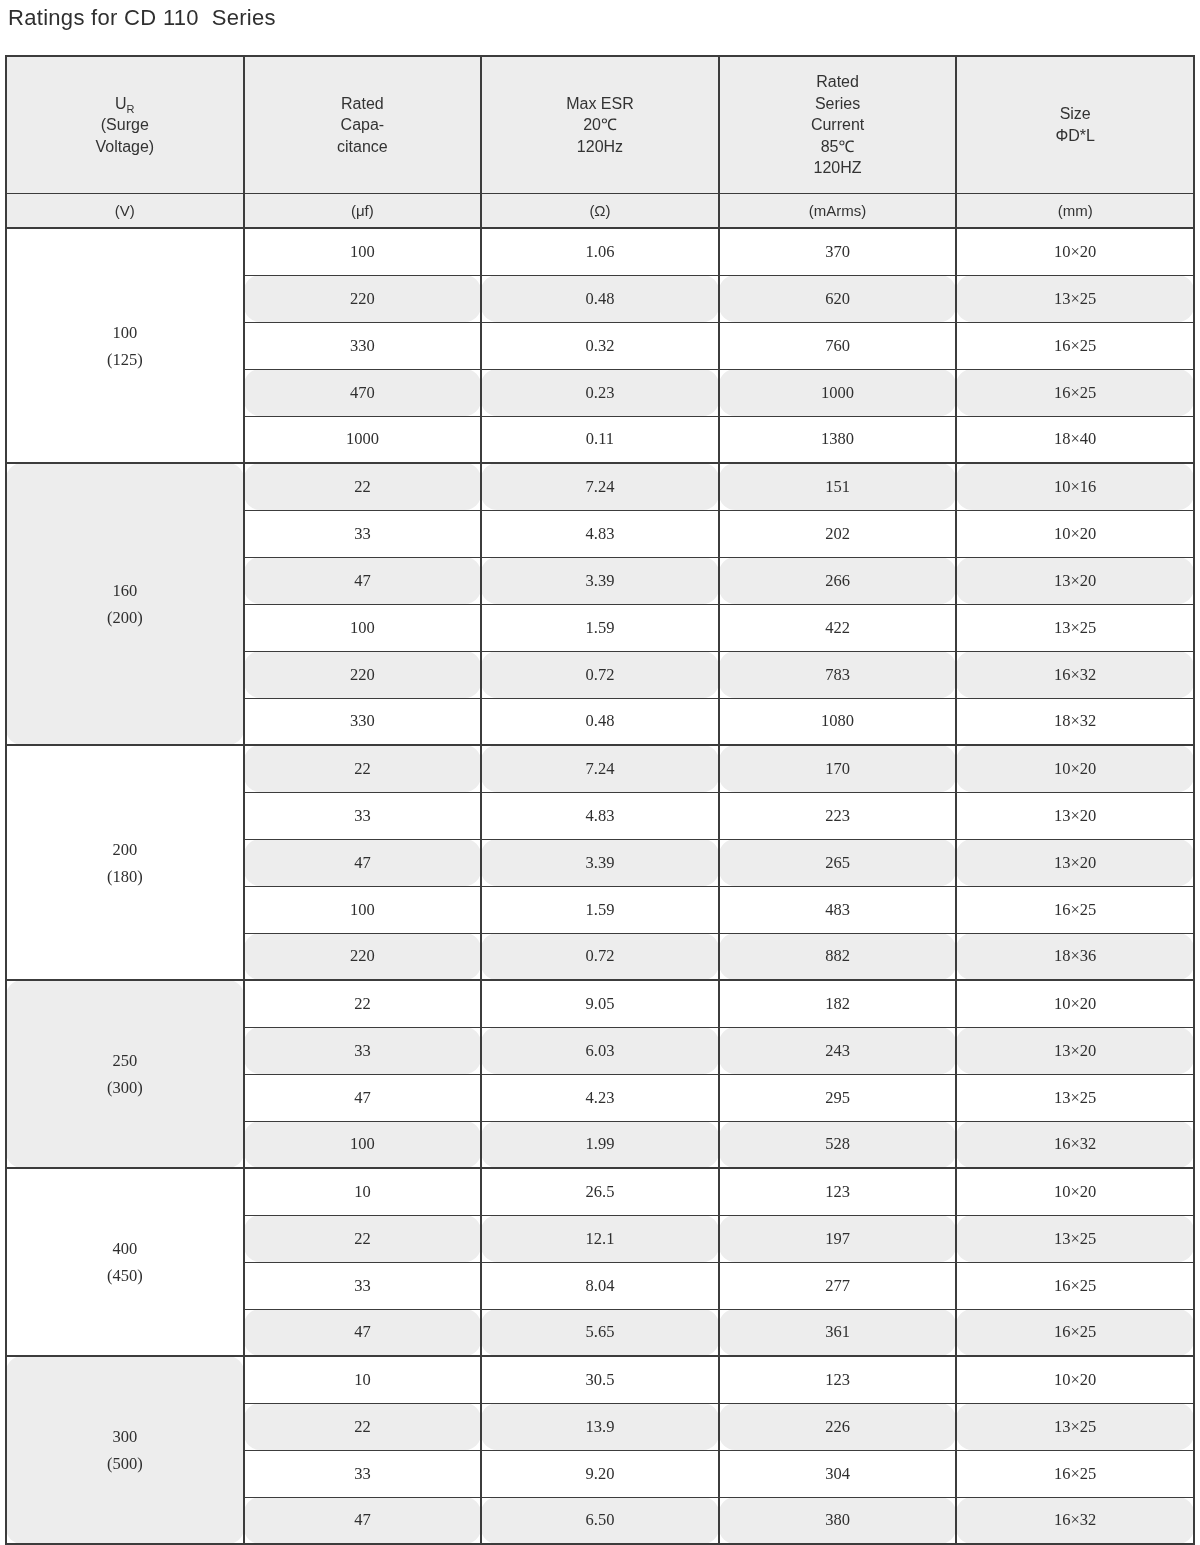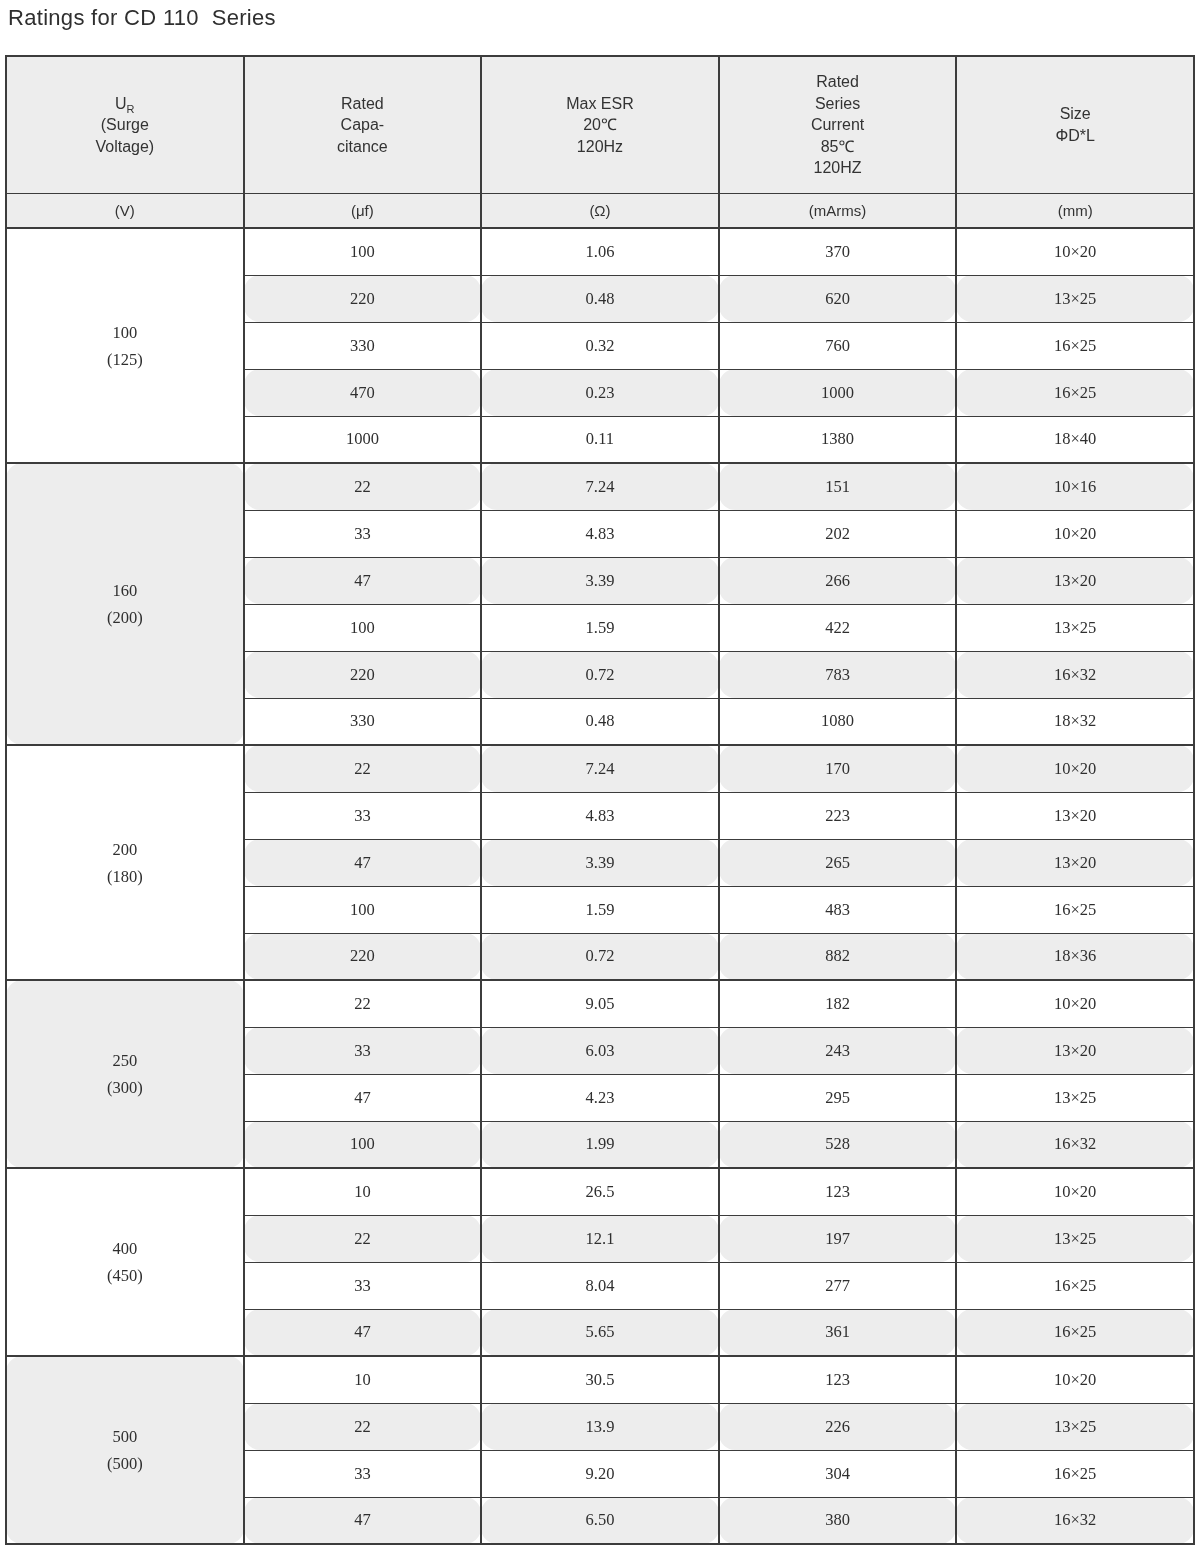--- a/index.html
+++ b/index.html
@@ -269,21 +269,21 @@
           <td>16×25</td>
         </tr>
         <tr>
           <td class="gray">47</td>
           <td class="gray">5.65</td>
           <td class="gray">361</td>
           <td class="gray">16×25</td>
         </tr>
         <tr class="group-start">
           <td class="vcell gray" rowspan="4">
-            <div>500</div>
+            <div>300</div>
             <div>(500)</div>
           </td>
           <td>10</td>
           <td>30.5</td>
           <td>123</td>
           <td>10×20</td>
         </tr>
         <tr>
           <td class="gray">22</td>
           <td class="gray">13.9</td>

